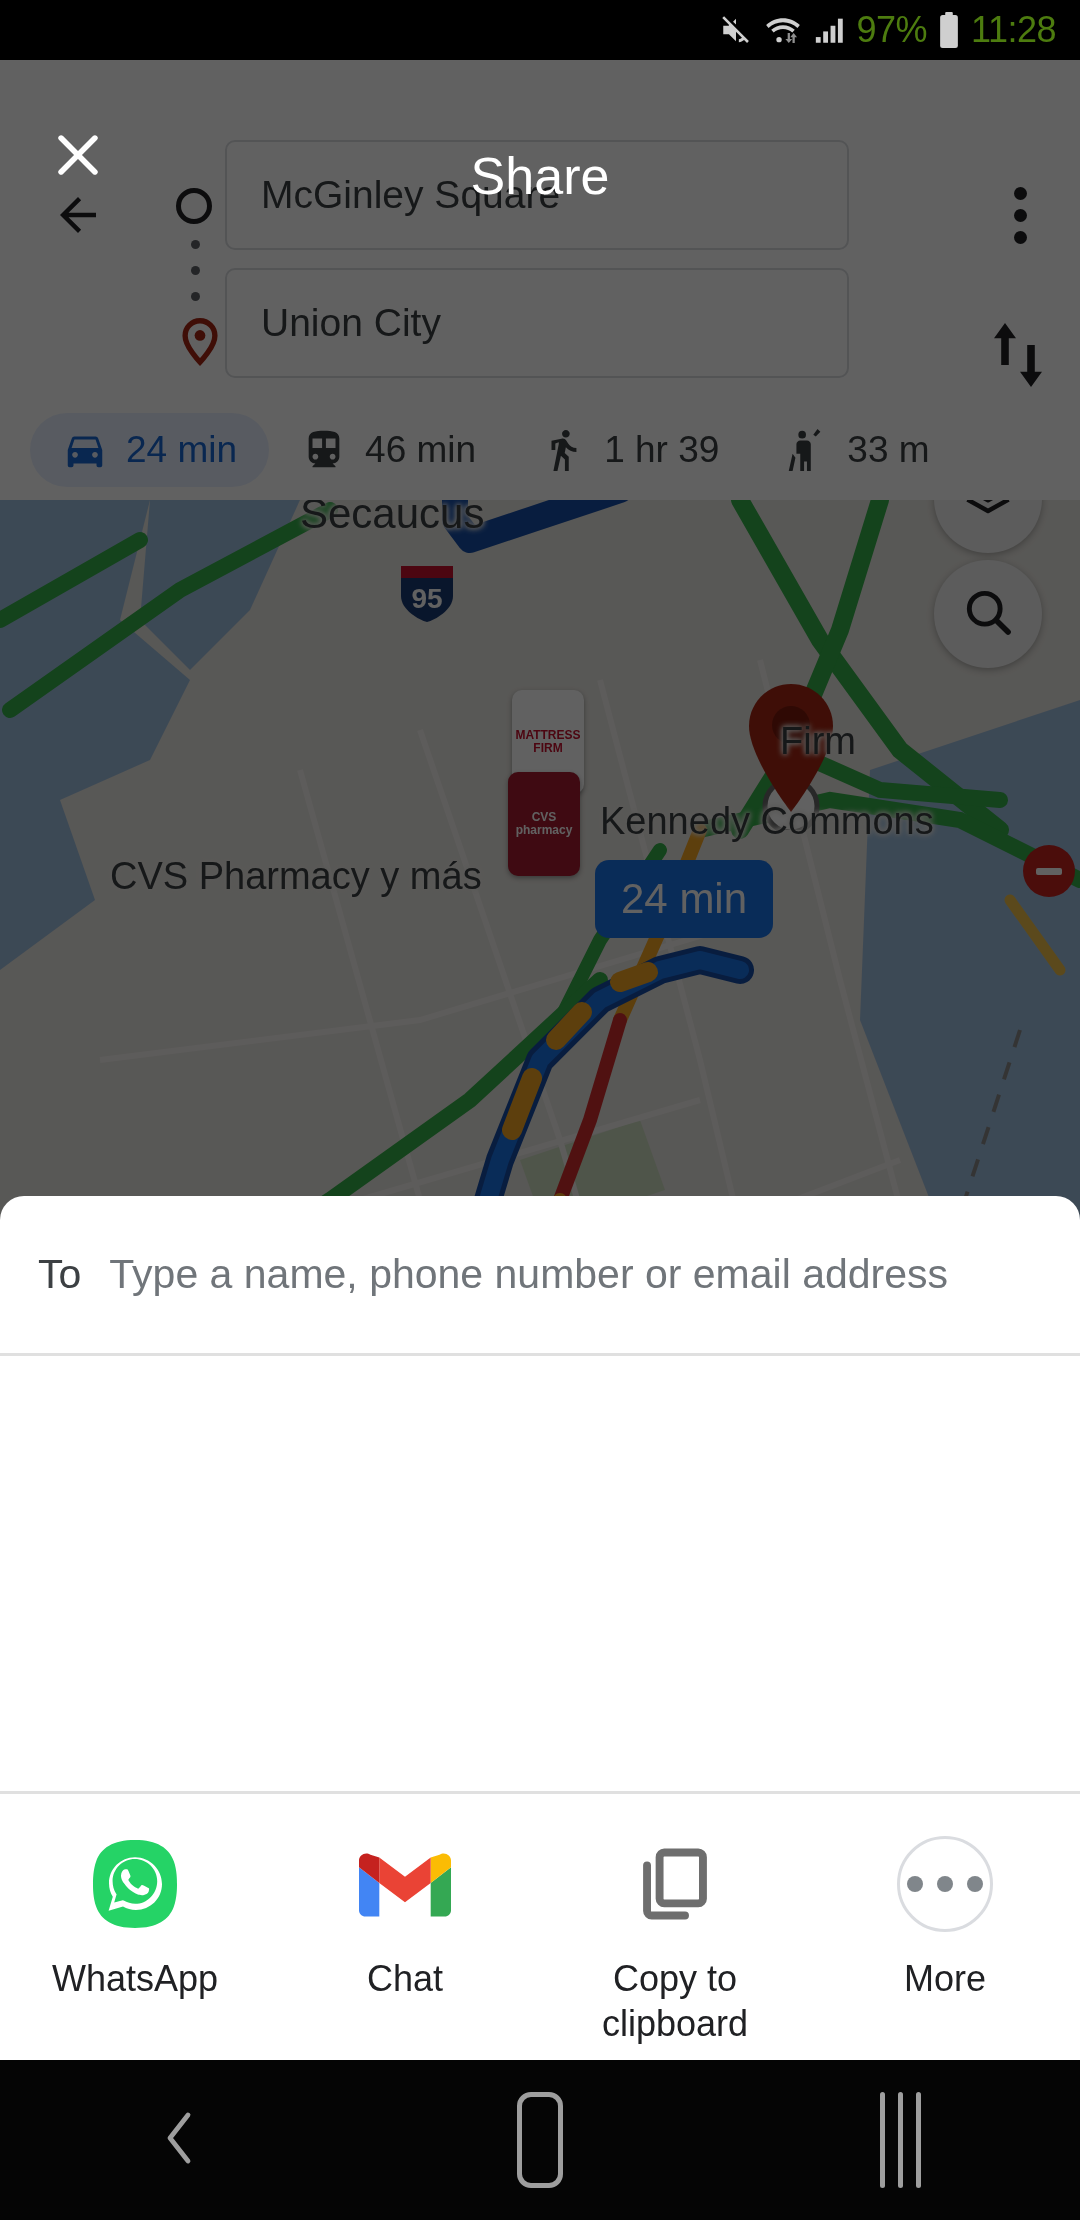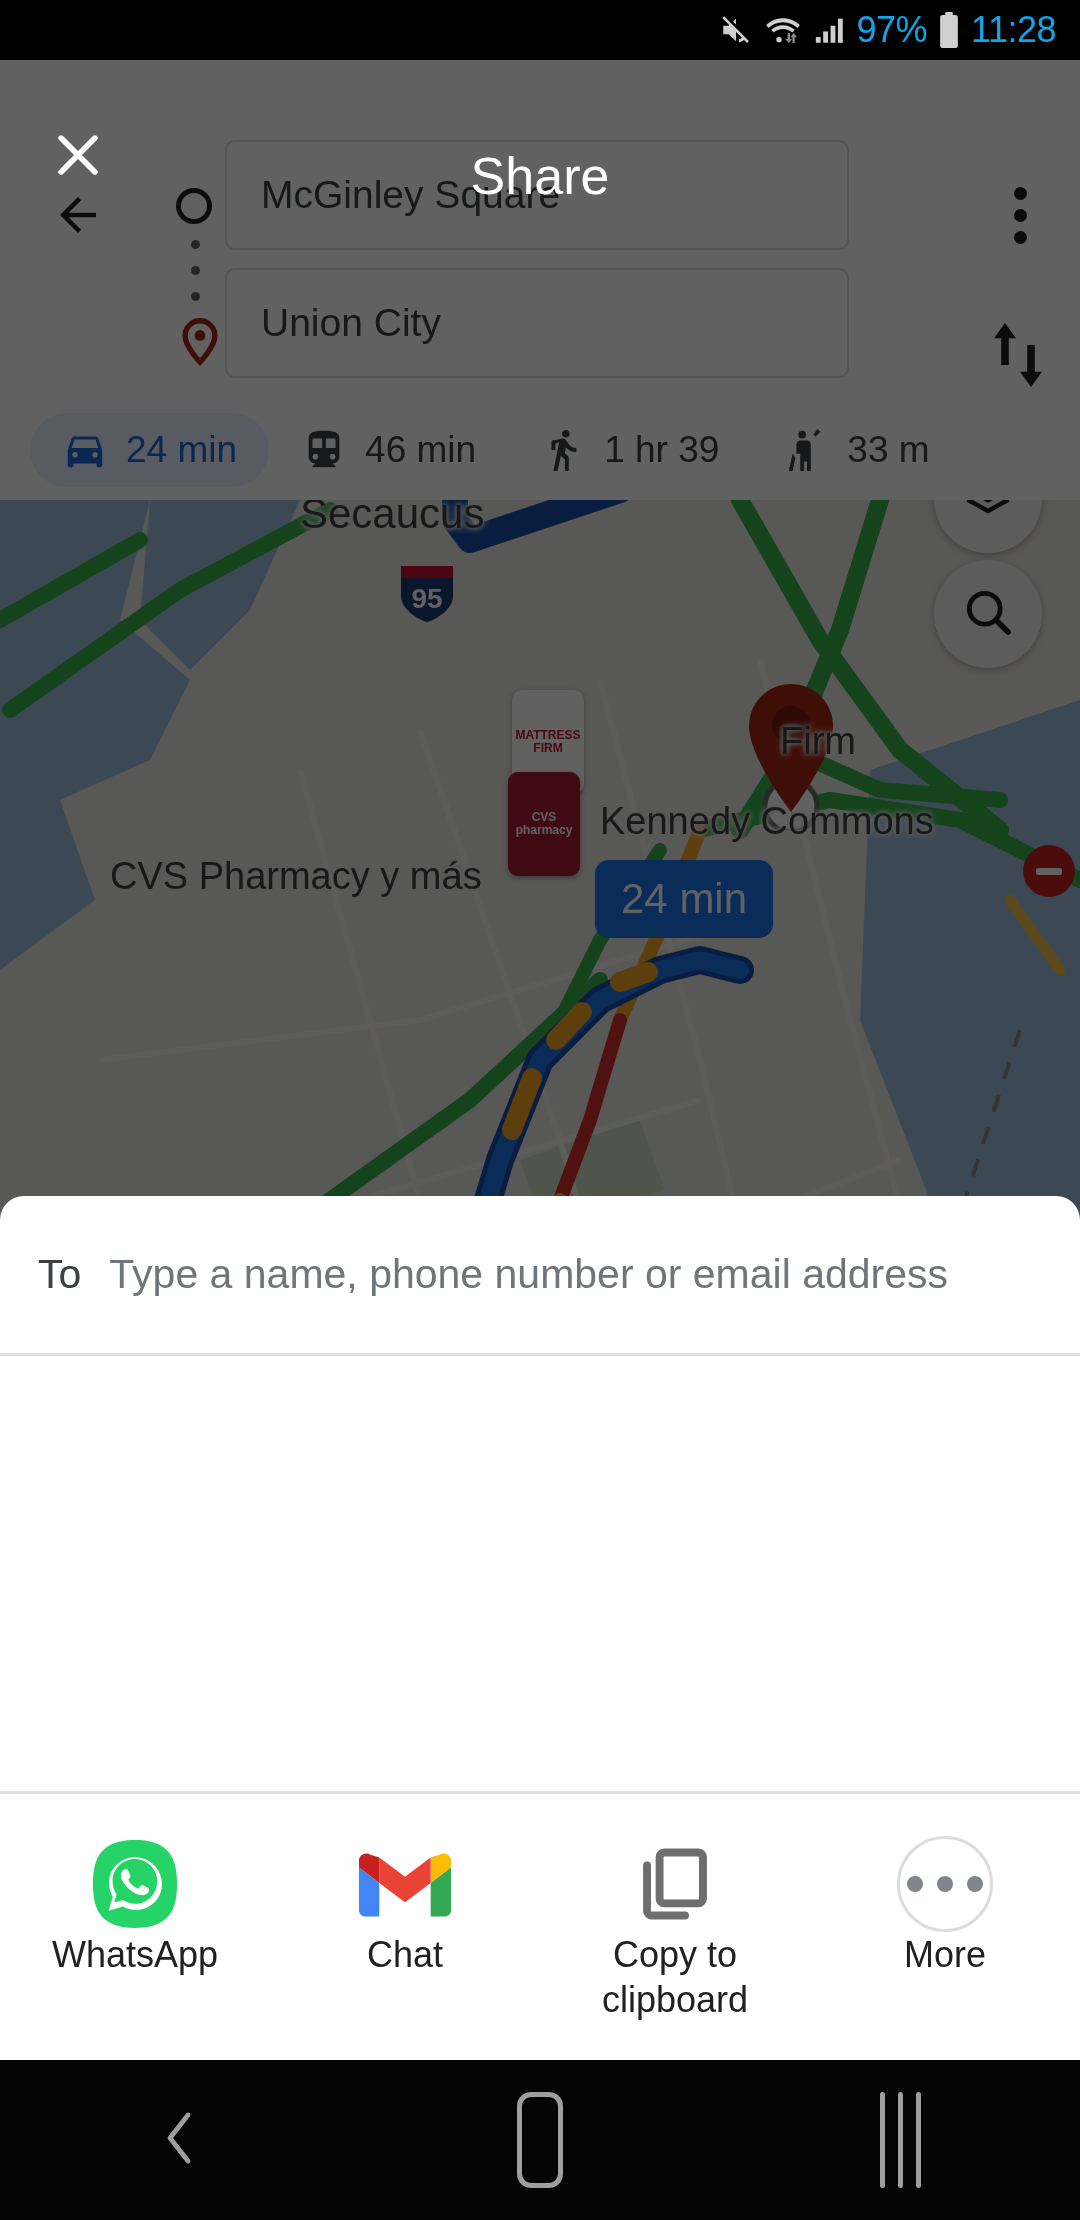--- a/index.html
+++ b/index.html
@@ -9,21 +9,21 @@
     font-family:"Liberation Sans", sans-serif;
     -webkit-font-smoothing:antialiased;
   }
 
   
   #status-bar{
     position:absolute; left:0; top:0; width:1080px; height:60px;
     background:#000; display:flex; align-items:center;
     justify-content:flex-end; padding-right:24px; gap:10px;
   }
-  #status-bar .sb-txt{ color:#0ea5e9; font-size:36px; letter-spacing:-0.5px; }
+  #status-bar .sb-txt{ color:#4d7c0f; font-size:36px; letter-spacing:-0.5px; }
   #status-bar .sb-ic{ display:flex; align-items:center; }
   #status-bar svg{ display:block; }
 
   
   #maps-app{
     position:absolute; left:0; top:60px; width:1080px; height:2100px;
     overflow:hidden;
   }
   #maps-dim{
     position:absolute; inset:0; background:rgba(0,0,0,0.62);
@@ -162,21 +162,21 @@
     color:#202124; padding-right:30px;
   }
   #to-input::placeholder{ color:#70757a; }
   .hr{ height:3px; background:#e0e0e0; flex:none; }
   #recipients-area{ flex:1; background:#fff; }
   #targets-row{
     height:294px; flex:none; display:flex; align-items:flex-start;
     padding-top:42px;
   }
   .target{
-    flex:1; display:flex; flex-direction:column; align-items:center; 
+    flex:1; display:flex; flex-direction:column; align-items:center; gap:24px;
   }
   .target .tlabel{
     color:#202124; font-size:36px; text-align:center; line-height:1.25;
     max-width:230px;
   }
   .ticon{ width:96px;height:96px; display:flex;align-items:center;justify-content:center; }
   #icon-more{
     width:96px;height:96px;border-radius:50%;border:3px solid #dadce0;
     display:flex;align-items:center;justify-content:center;gap:14px;
   }

